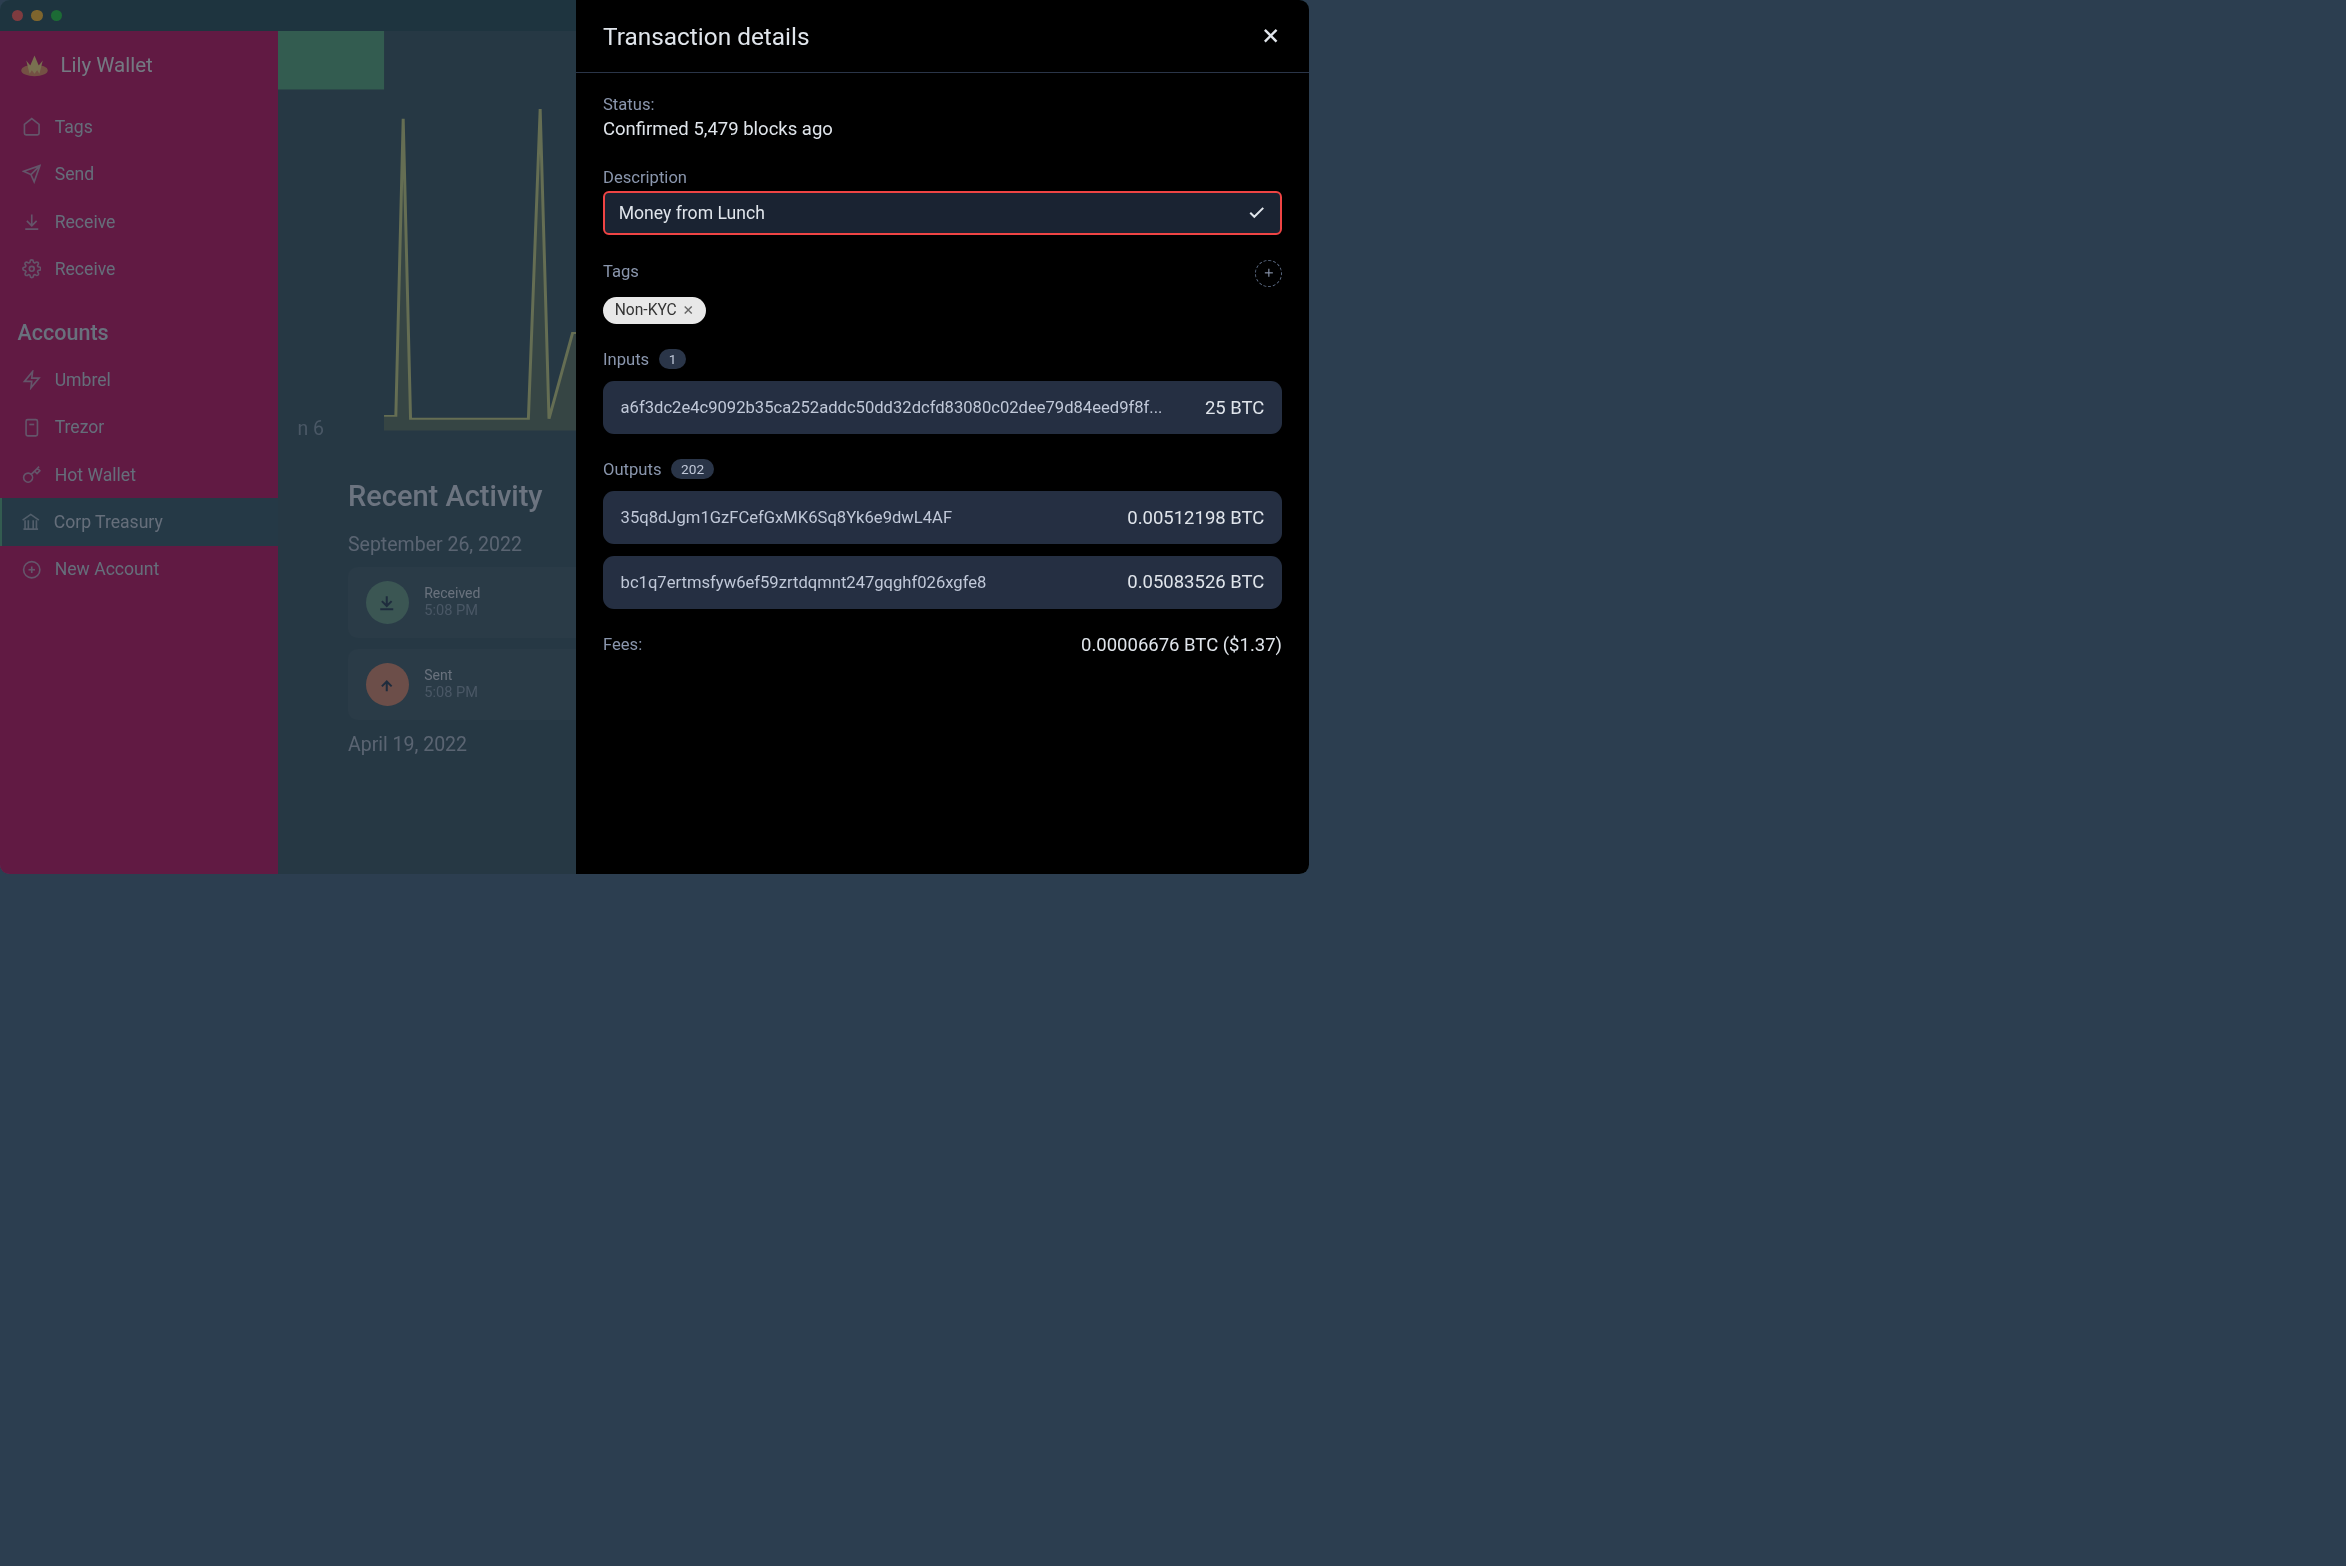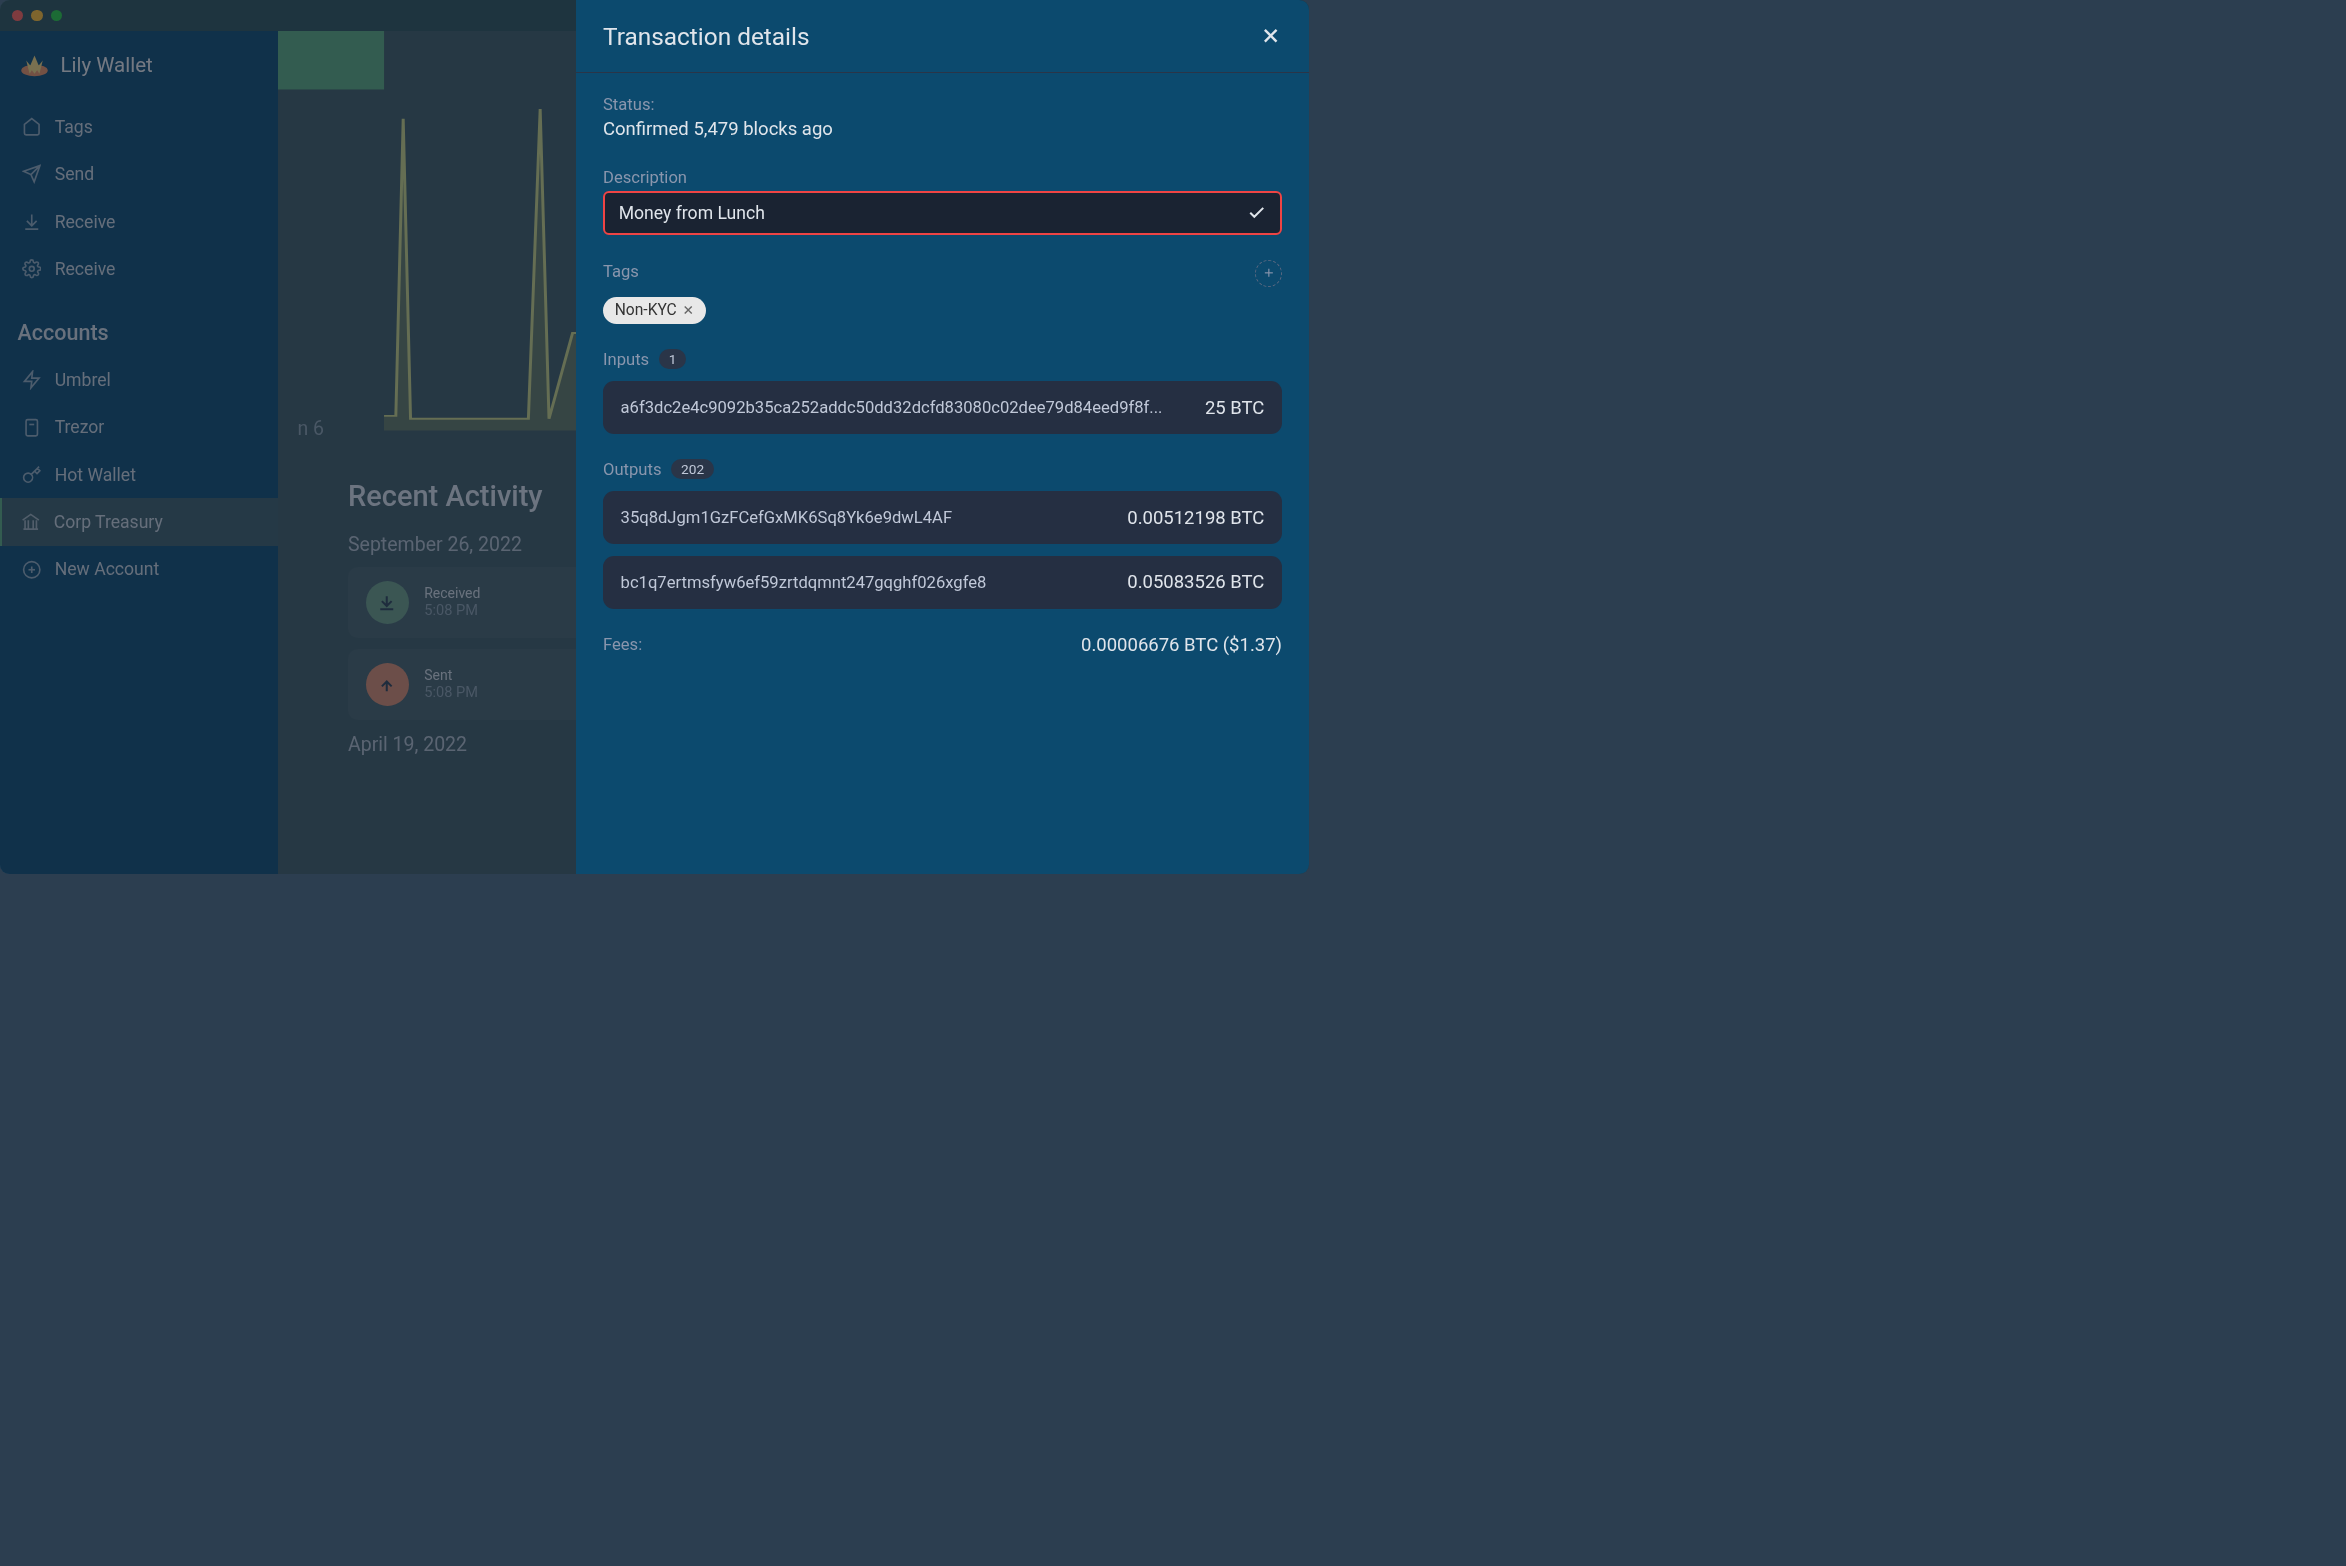--- a/index.html
+++ b/index.html
@@ -1,21 +1,21 @@
 <!DOCTYPE html>
 <html><head>
 <meta charset="utf-8">
 <style>
 *{margin:0;padding:0;box-sizing:border-box;font-family:-apple-system,BlinkMacSystemFont,"Segoe UI",Roboto,sans-serif}
 body{width:1309px;height:874px;background:#2c3e50;overflow:hidden;border-radius:9.8px;position:relative}
 .titlebar{height:31px;background:#2c5055;display:flex;align-items:center;padding:0 11.7px;gap:7.8px}
 .tb-dot{width:11.7px;height:11.7px;border-radius:50%}
 .red{background:#ff5f56}.yellow{background:#ffbd2e}.green{background:#27c93f}
 .app{display:flex;height:843px}
-.sidebar{width:278px;background:#0c4a6e;padding:17.6px 0;color:#e8e8e8}
+.sidebar{width:278px;background:#be185d;padding:17.6px 0;color:#e8e8e8}
 .logo-row{display:flex;align-items:center;gap:9.8px;padding:0 17.6px 21.5px}
 .logo-icon{width:33px;height:33px;position:relative}
 .lotus{width:100%;height:100%}
 .app-title{font-size:20.5px;font-weight:400}
 .nav-item{display:flex;align-items:center;gap:13.7px;padding:13.7px 21.5px;font-size:17.6px;color:#c8d0d8;cursor:pointer}
 .nav-item.active{background:#3a5c64;border-left:2.9px solid #5aa87a;padding-left:18.5px}
 .nav-icon{width:19.5px;height:19.5px;flex-shrink:0;opacity:.7}
 .section-title{font-size:21.5px;color:#d0d8dd;padding:27px 17.6px 11.7px;font-weight:500}
 .main{flex:1;background:#3d5a60;padding:0;position:relative}
 .chart{margin:0 0 0 0;height:419px;position:relative}
@@ -24,21 +24,21 @@
 .recent-title{font-size:29px;font-weight:500;color:#d8dee5;margin:29px 0 19.5px 70px}
 .date-header{font-size:19.5px;color:#b0bbc5;margin:13.7px 0 9.8px 70px}
 .activity-row{margin:11.7px 0 11.7px 70px;display:flex;align-items:center;gap:15.6px;background:#455f66;border-radius:9.8px;padding:13.7px 17.6px;width:calc(100% - 98px)}
 .act-icon{width:43px;height:43px;border-radius:50%;display:flex;align-items:center;justify-content:center}
 .recv{background:#6a9b82}.sent{background:#d88a6a}
 .act-info{display:flex;flex-direction:column}
 .act-type{font-size:14px;color:#d0d8dd}
 .act-time{font-size:14.6px;color:#8a9da8}
 .act-tag{margin-left:auto;font-size:17.6px;color:#e0a050}
 .overlay{position:absolute;inset:0;background:rgba(20,30,45,.55)}
-.panel{position:absolute;top:0;right:0;width:733px;height:100%;background:#0c4a6e;display:flex;flex-direction:column;color:#e0e5eb}
+.panel{position:absolute;top:0;right:0;width:733px;height:100%;background:#000000;display:flex;flex-direction:column;color:#e0e5eb}
 .panel-header{display:flex;align-items:center;justify-content:space-between;padding:21.5px 27px;border-bottom:1px solid #2a3548}
 .panel-title{font-size:24.4px;font-weight:400}
 .close-btn{width:23.4px;height:23.4px;cursor:pointer;color:#e0e5eb}
 .panel-body{padding:21.5px 27px;overflow-y:auto;flex:1}
 .field-group{margin-bottom:25px}
 .field-label{font-size:16.6px;color:#8a96ad;margin-bottom:3.9px}
 .field-value{font-size:18.5px;color:#e0e5eb;word-break:break-all;line-height:1.4}
 .desc-input{display:flex;align-items:center;border:2px solid #ef4444;border-radius:5.9px;background:#1a2332;padding:9.8px 13.7px}
 .desc-input input{flex:1;background:transparent;border:0;color:#e0e5eb;font-size:17.6px;outline:none}
 .check-icon{width:19.5px;height:19.5px;color:#e0e5eb}

